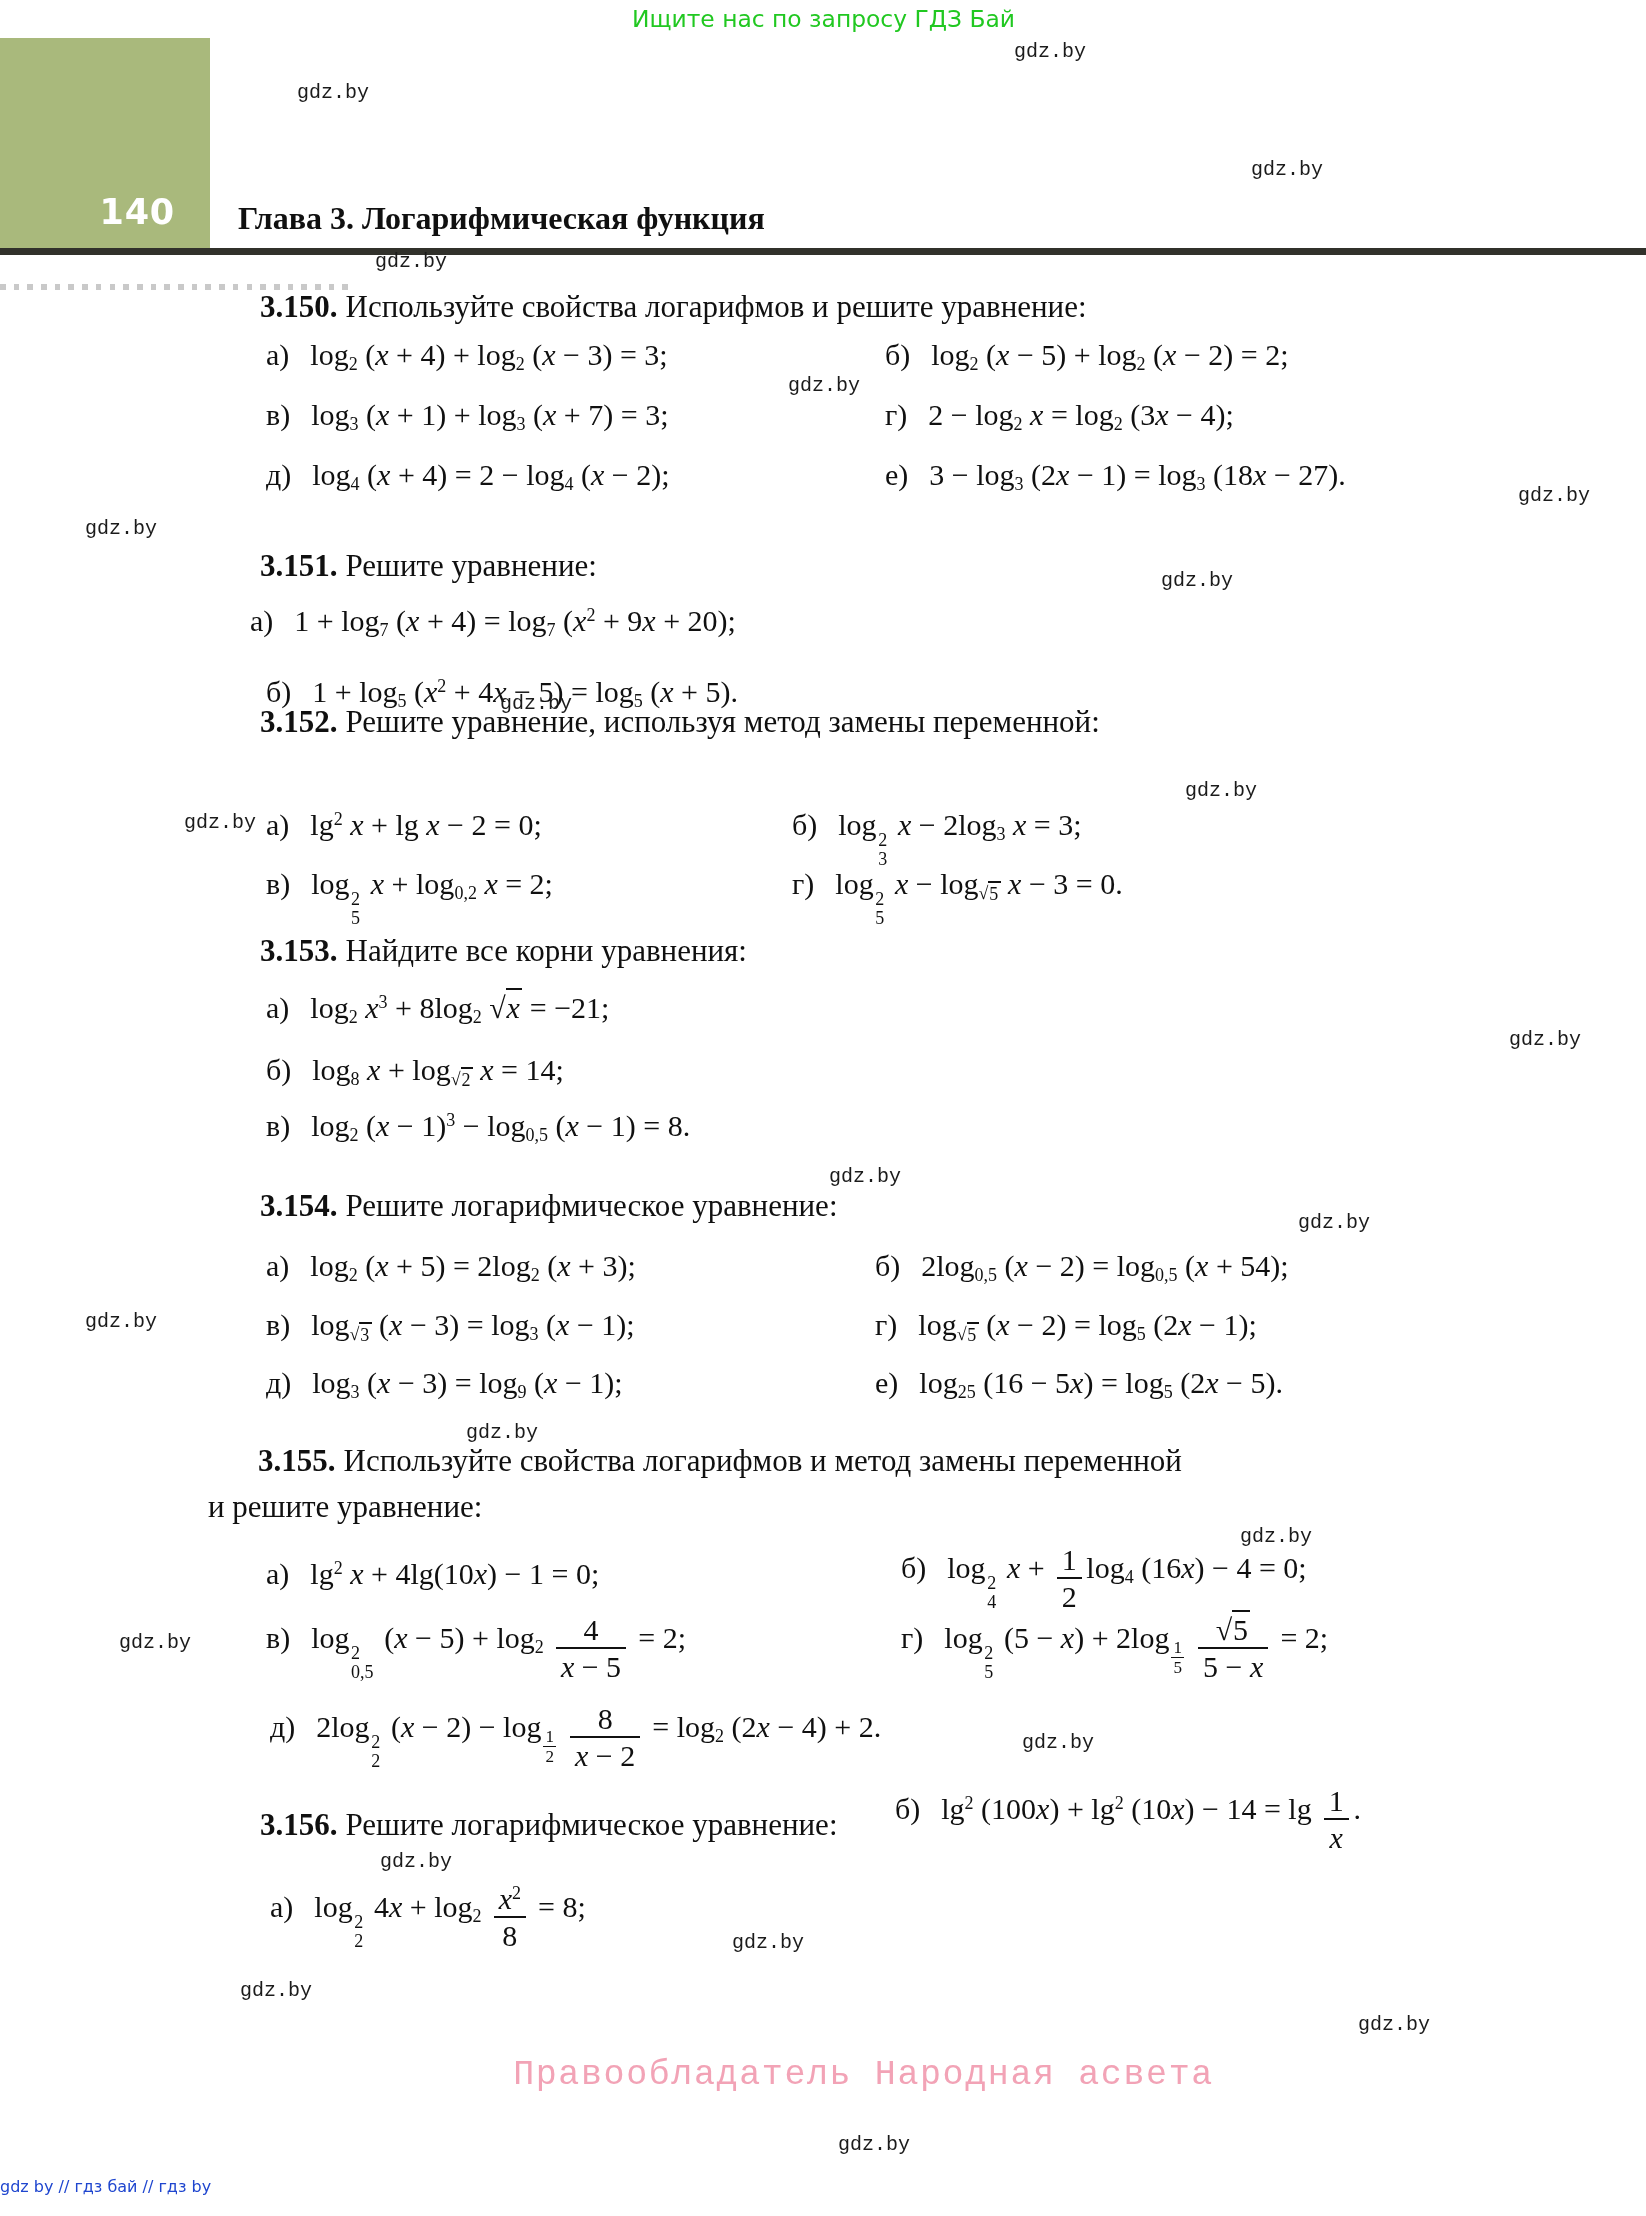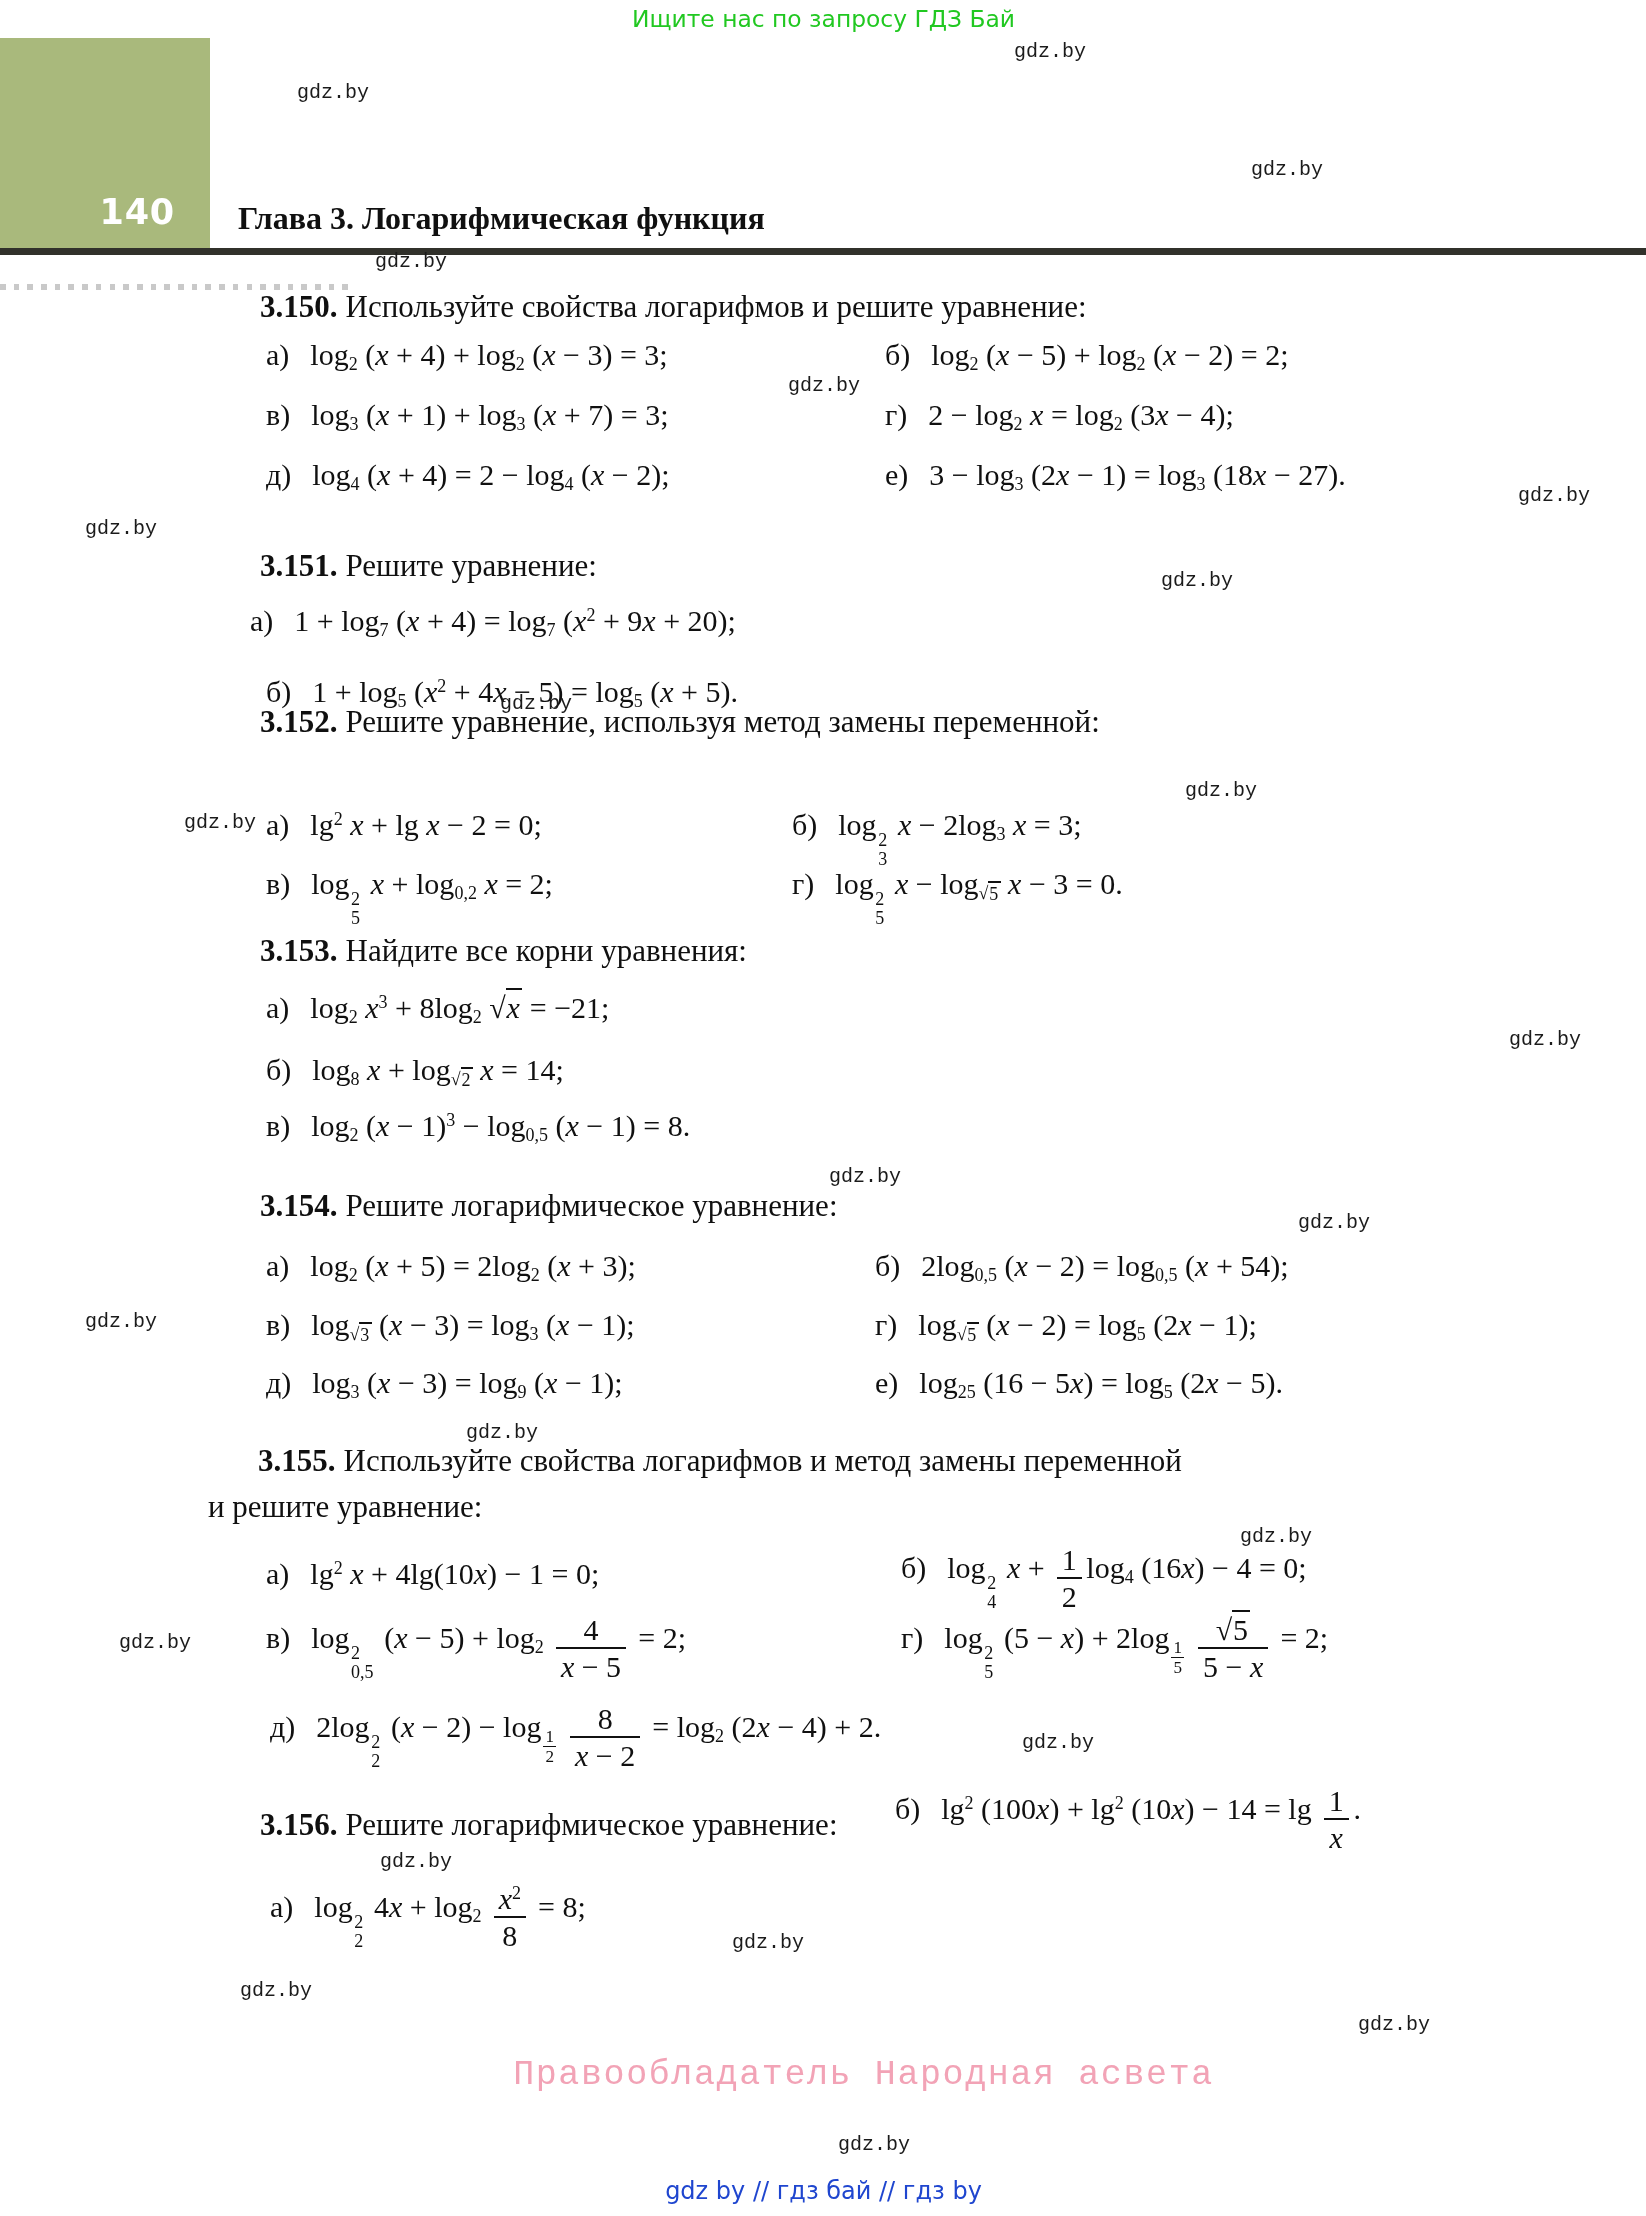--- a/index.html
+++ b/index.html
@@ -49,23 +49,23 @@
   .wm{
     position:absolute;font-family:Liberation Mono, monospace;
     font-size:20px;color:var(--watermark,#1b1b1b);white-space:nowrap;
   }
   .copyright{
     position:absolute;top:2055px;left:0;width:100%;text-align:center;
     font-family:Liberation Mono, monospace;
     font-size:35px;color:var(--pink,#f2a3b6);letter-spacing:1.6px;margin-left:40px;
   }
   .links{
-    position:absolute;top:2177px;left:0;width:100%;text-align:center;
+    position:absolute;top:2177px;left:0;width:100%;
     font-family:"DejaVu Sans","Liberation Sans",sans-serif;
-    font-size:24px;color:var(--link-blue,#1f46cf);cursor:pointer;
+    font-size:16px;color:var(--link-blue,#1f46cf);cursor:pointer;
   }
 </style>
 </head>
 <body>
 
 <div class="page">
   <div class="banner">Ищите нас по запросу ГДЗ Бай</div>
 
   <div class="page-badge">
     <span class="page-number">140</span>

